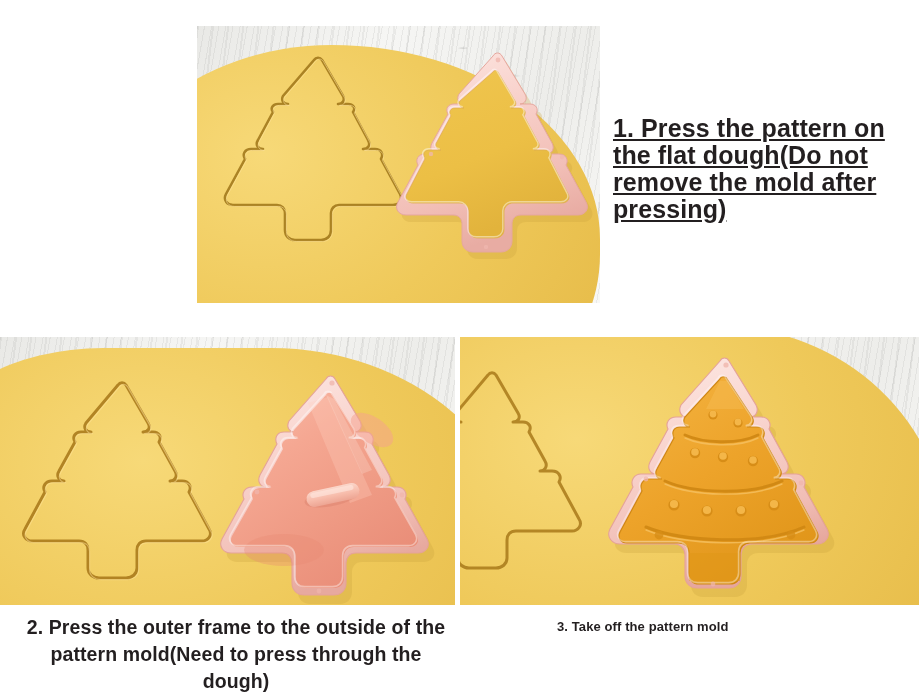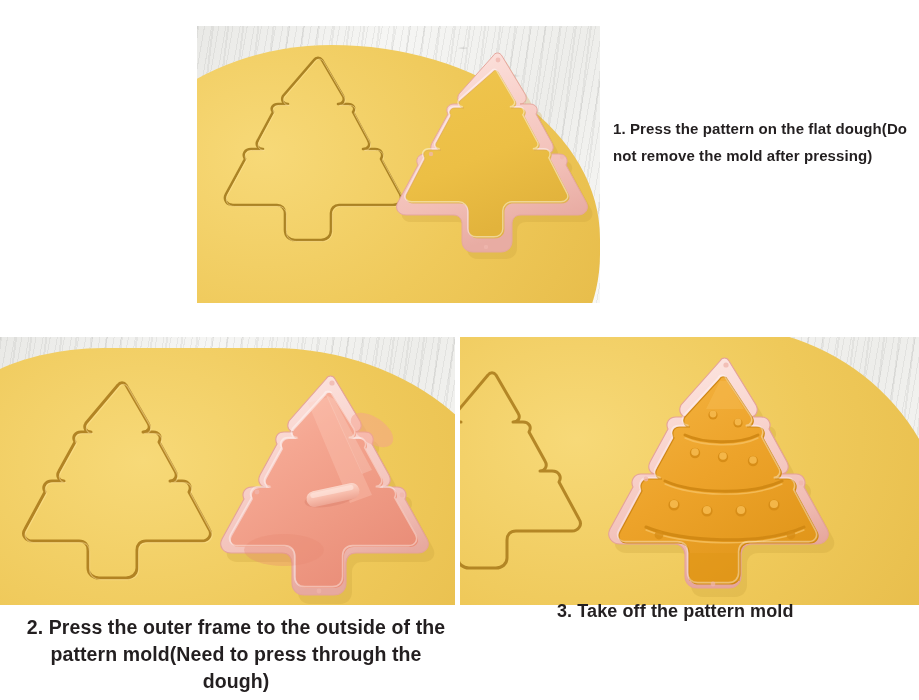--- a/index.html
+++ b/index.html
@@ -79,34 +79,35 @@
   
   .caption {
     position: absolute;
     color: #231f20;
     font-weight: 700;
     letter-spacing: .1px;
   }
   #caption-1 {
     left: 613px; top: 115px;
     width: 300px;
-    font-size: 15px;
+    font-size: 25px;
     line-height: 27px;
+    text-decoration: underline;
   }
   #caption-2 {
     left: 16px; top: 614px;
     width: 440px;
     font-size: 19.5px;
     line-height: 27px;
     text-align: center;
   }
   #caption-3 {
-    left: 557px; top: 598px;
+    left: 557px; top: 613px;
     width: 360px;
-    font-size: 18px;
+    font-size: 13px;
     line-height: 27px;
   }
 </style>
 </head>
 <body>
 
 <div class="panel" id="panel-1" style="left:197px; top:26px; width:403px; height:277px;">
   <div class="board"></div>
   <div class="dough p1"></div>
   <div class="svgwrap">

